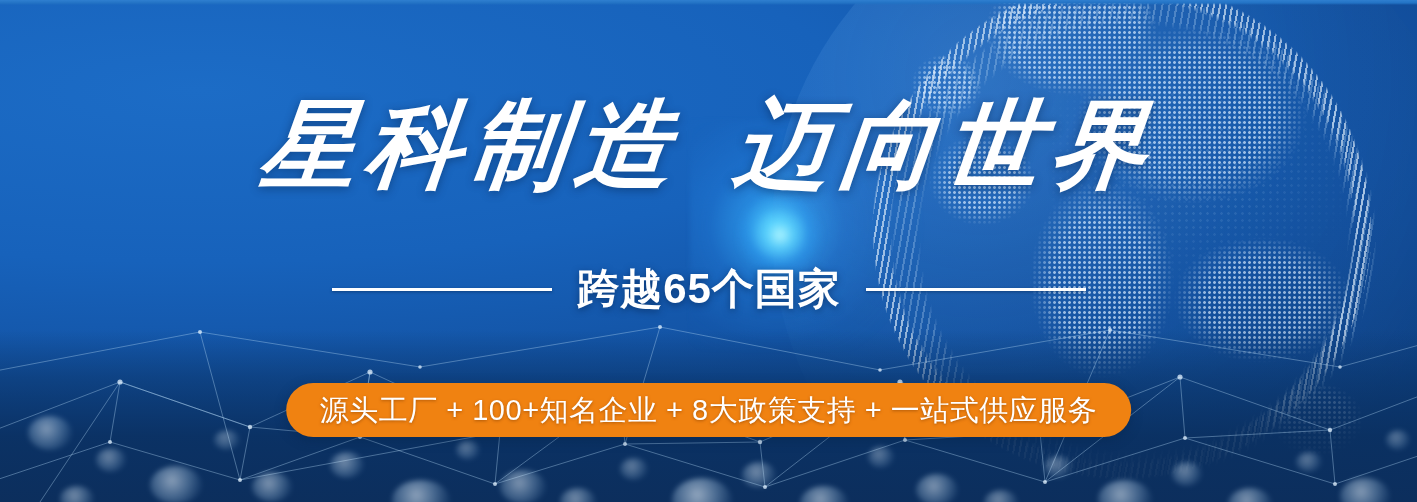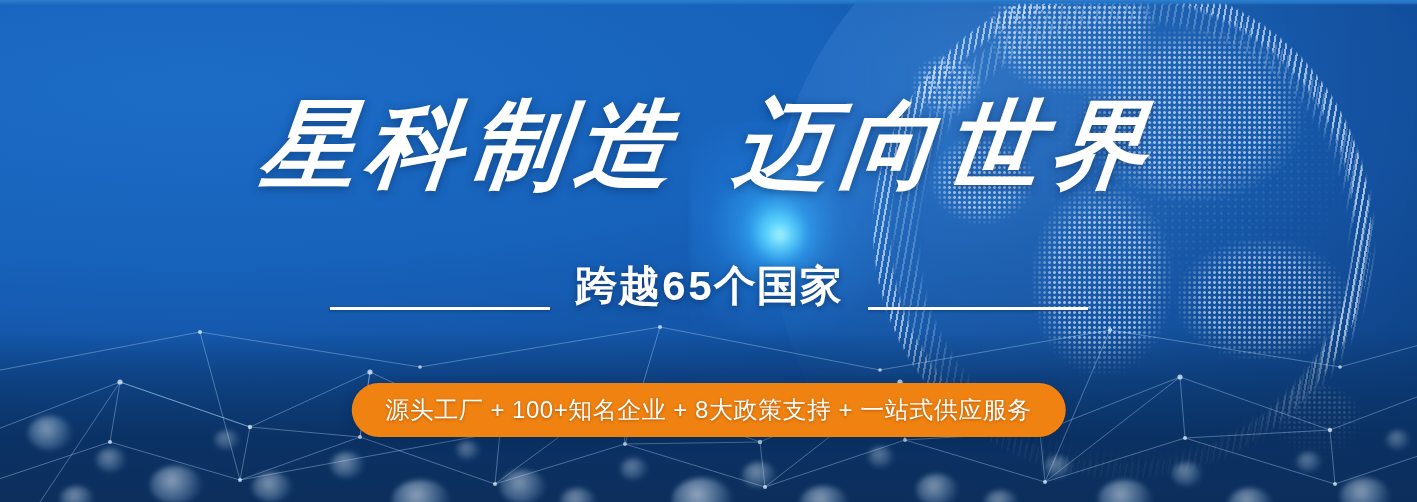--- a/index.html
+++ b/index.html
@@ -153,23 +153,22 @@
     letter-spacing: 9px;
     text-shadow: 0 2px 10px rgba(4,32,70,0.45);
     transform: skewX(-6deg);
   }
   #title-gap { display: inline-block; width: 46px; }
 
   #subtitle-row {
     position: absolute;
     left: 1px; right: 0; top: 268px;
     display: flex;
-    align-items: flex-end;
+    align-items: center;
     justify-content: center;
-    font-family: Liberation Mono, monospace;
   }
   .rule {
     height: 3px;
     width: 220px;
     background: #ffffff;
     box-shadow: 0 1px 3px rgba(5,35,75,0.5);
   }
   #rule-left  { margin-right: 25px; }
   #rule-right { margin-left: 25px; }
   #subtitle-text {
@@ -191,21 +190,21 @@
     padding: 0 34px;
     border-radius: 27px;
     background: #f08211;
     display: flex;
     align-items: center;
     justify-content: center;
     box-shadow: 0 3px 12px rgba(6,32,66,0.35);
   }
   #pill-text {
     color: #ffffff;
-    font-size: 24px;
+    font-size: 29px;
     font-weight: 400;
     letter-spacing: 0.5px;
     line-height: 1;
     white-space: nowrap;
     text-shadow: 0 1px 3px rgba(120,55,0,0.55);
   }
 </style>
 </head>
 <body>
 

